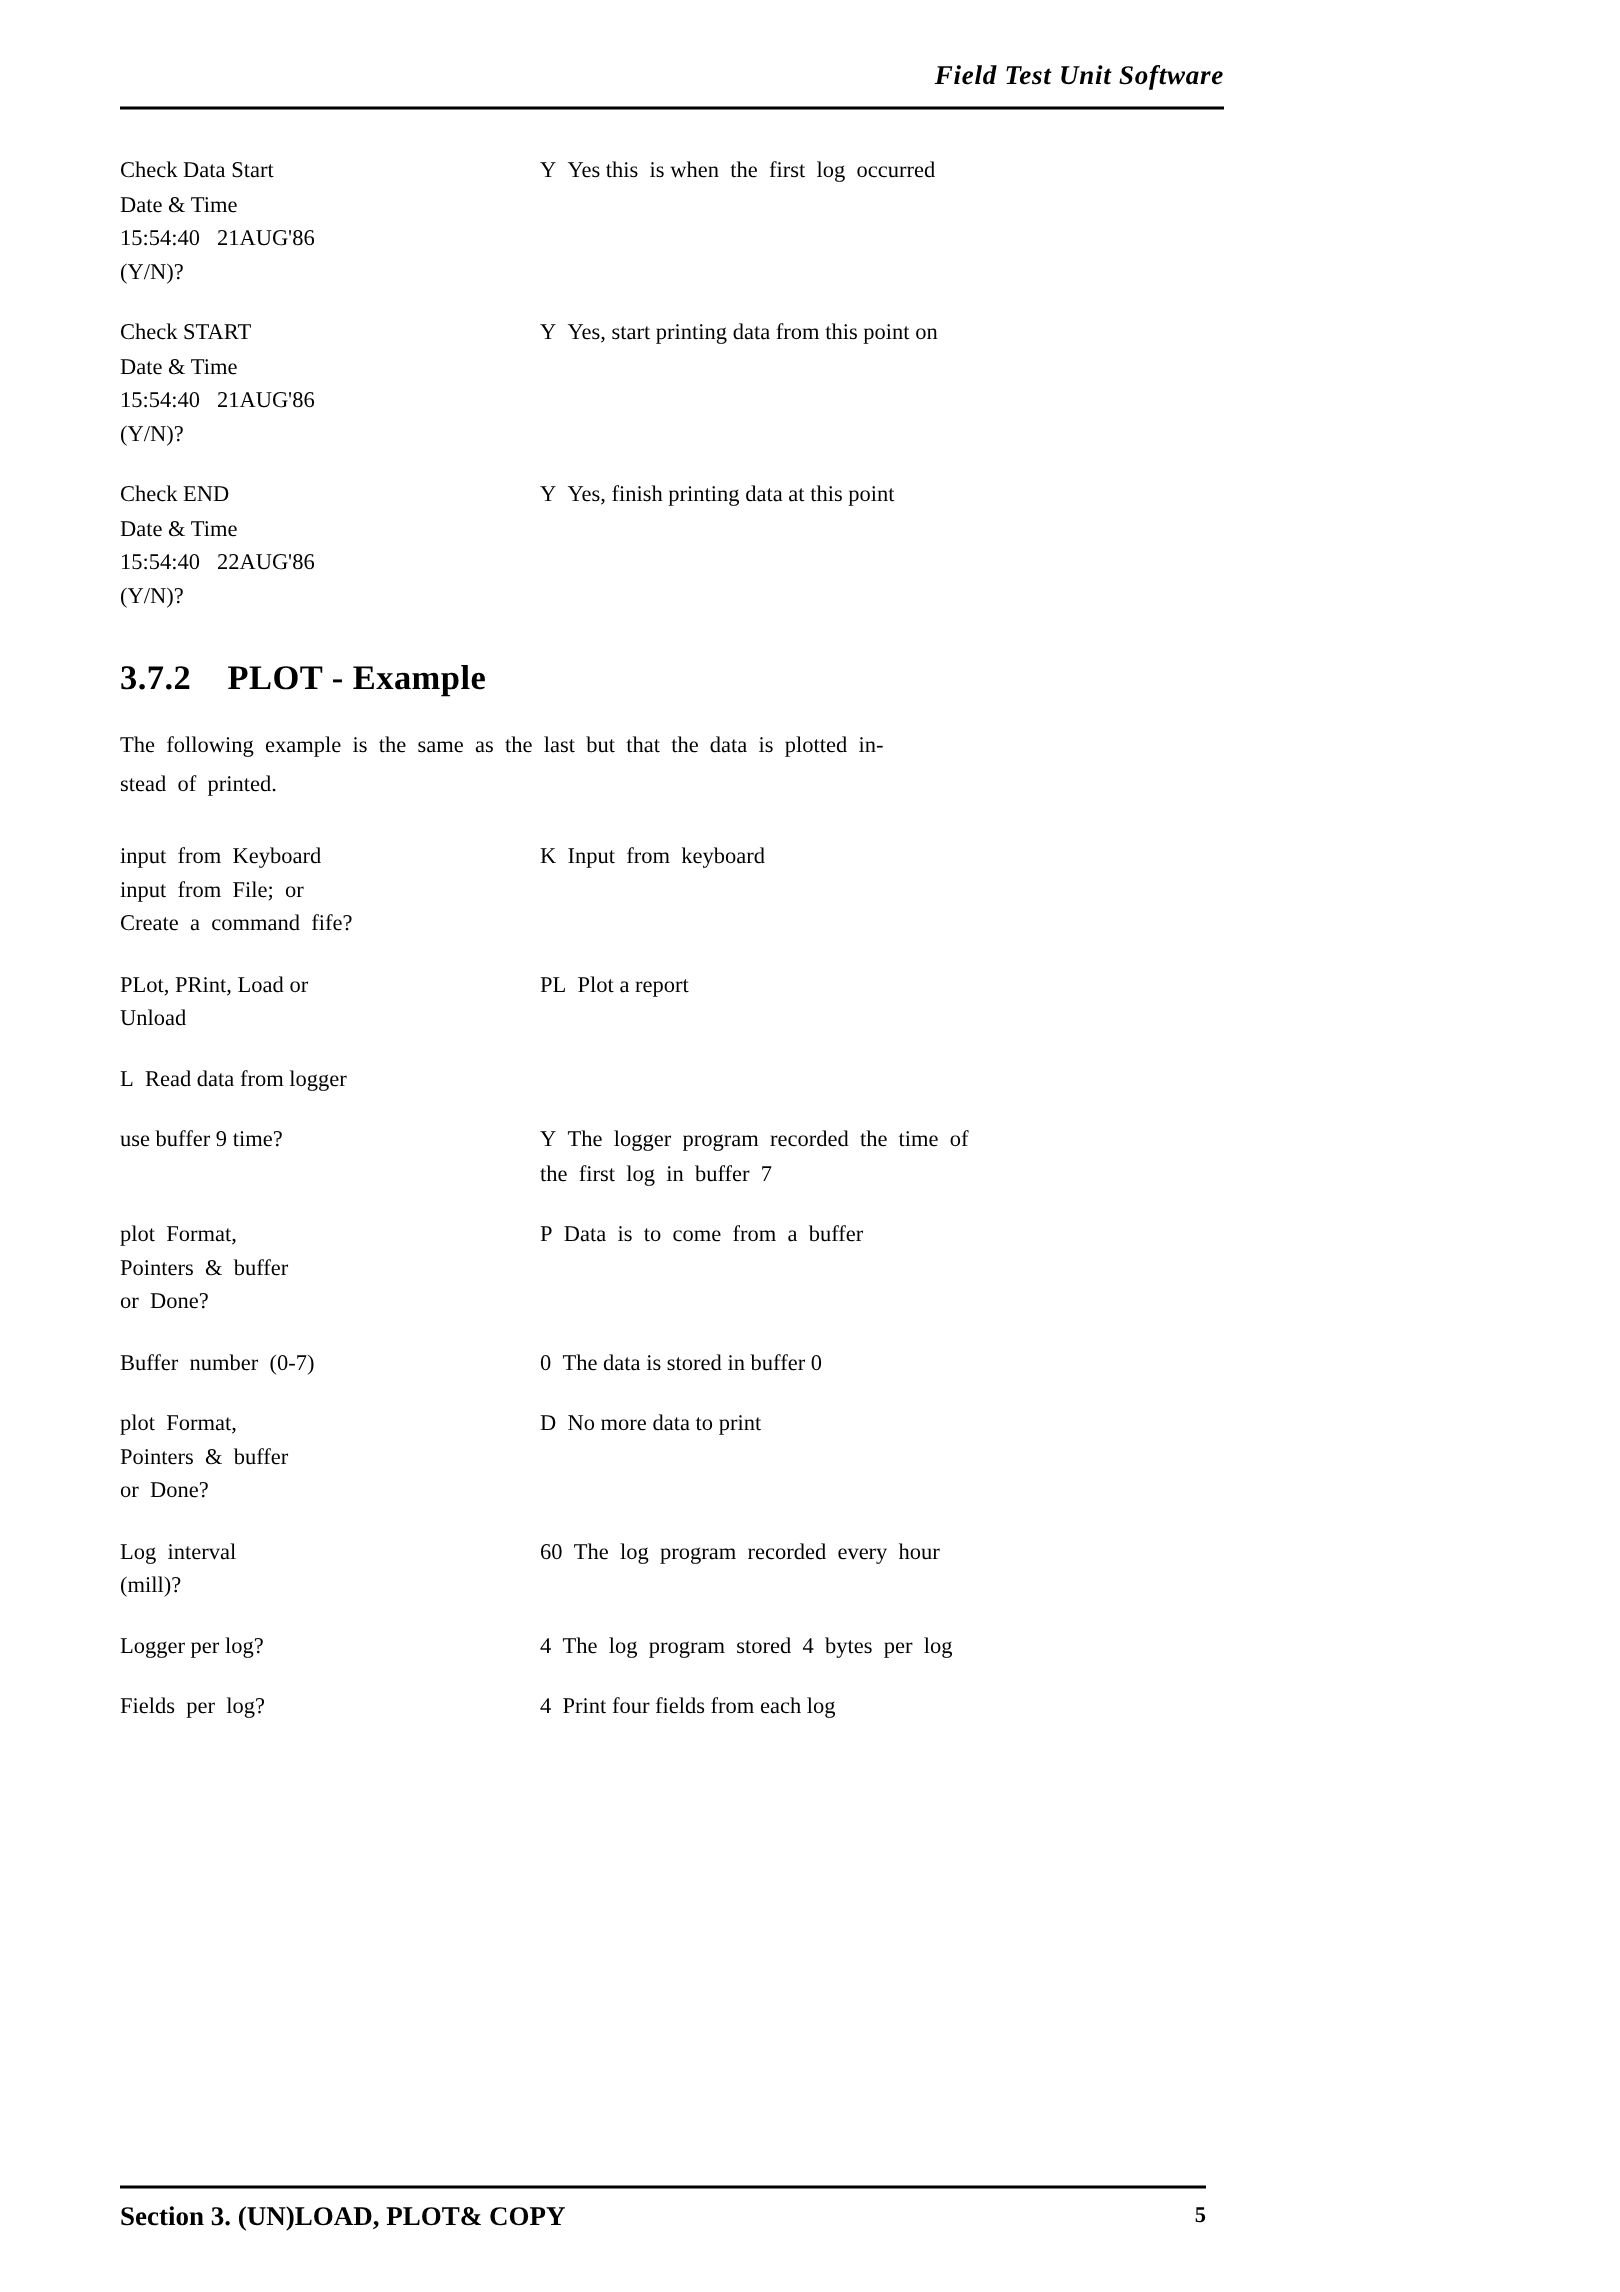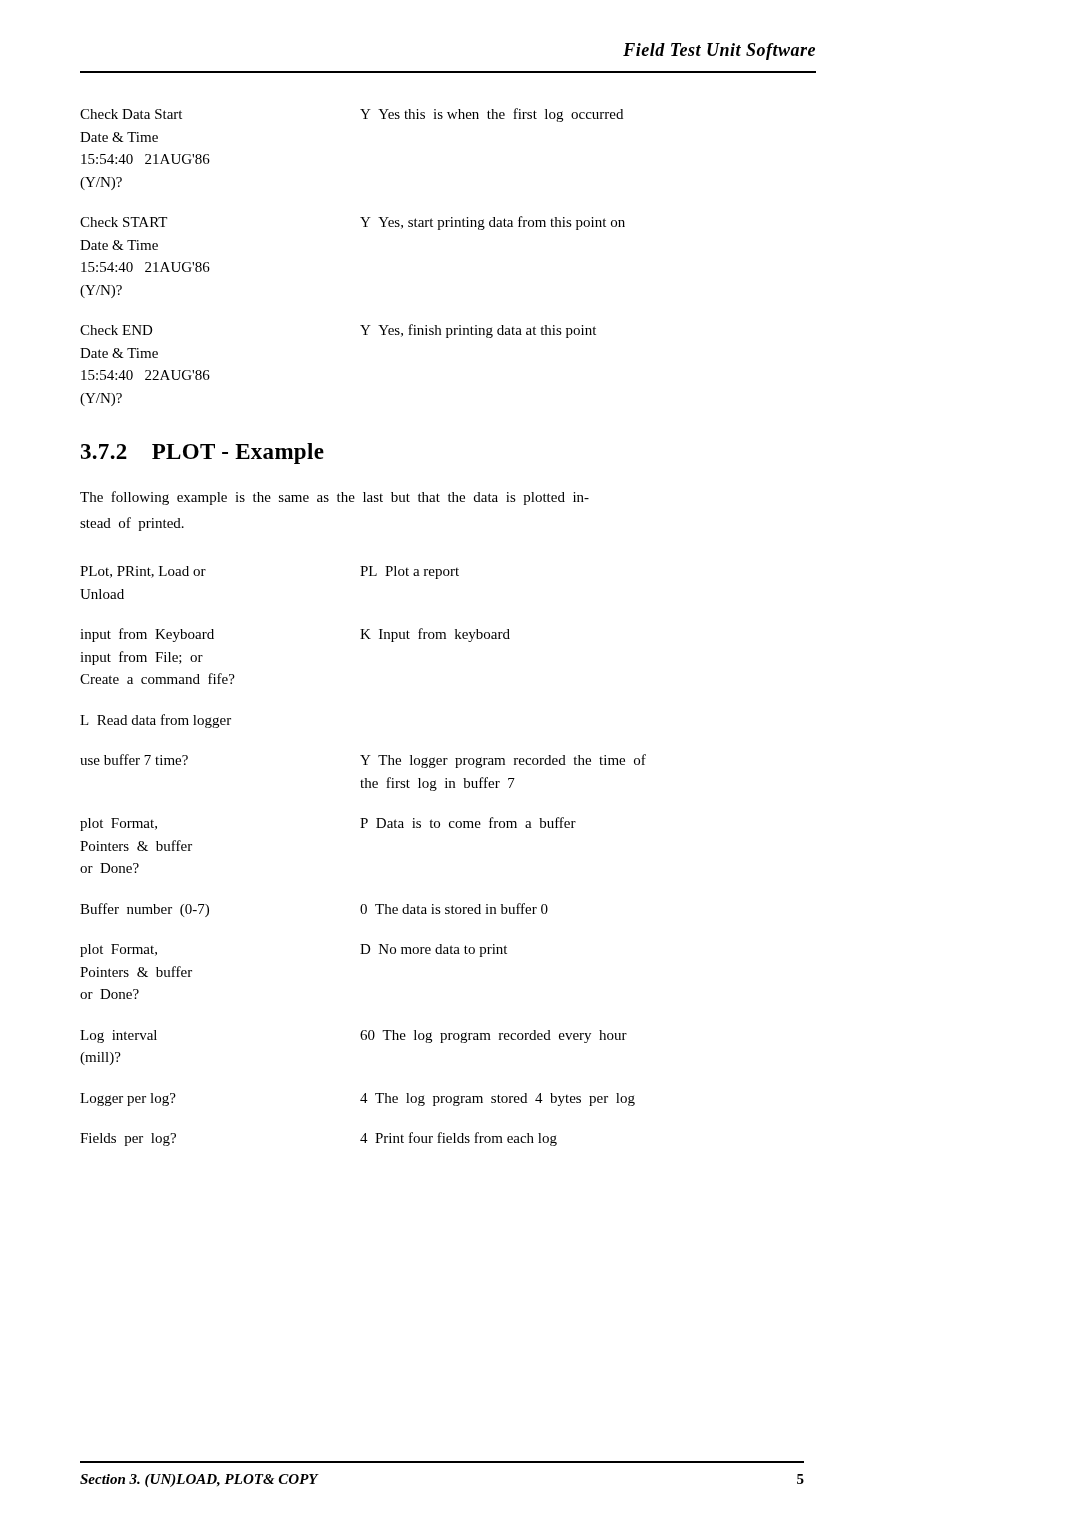--- a/index.html
+++ b/index.html
@@ -82,22 +82,21 @@
       left: 80px;
       right: 80px;
       display: flex;
       justify-content: space-between;
       align-items: center;
       border-top: 2px solid #000;
       padding-top: 8px;
     }
 
     .footer-left {
-      font-style: italic;
-      font-size: 15px;
+      font-size: 18px;
       font-weight: bold;
     }
 
     .footer-right {
       font-size: 15px;
       font-weight: bold;
     }
   </style>
 </head>
 <body>
@@ -154,48 +153,48 @@
 
   <p class="section-intro">
     The&nbsp;&nbsp;following&nbsp;&nbsp;example&nbsp;&nbsp;is&nbsp;&nbsp;the&nbsp;&nbsp;same&nbsp;&nbsp;as&nbsp;&nbsp;the&nbsp;&nbsp;last&nbsp;&nbsp;but&nbsp;&nbsp;that&nbsp;&nbsp;the&nbsp;&nbsp;data&nbsp;&nbsp;is&nbsp;&nbsp;plotted&nbsp;&nbsp;in-<br>
     stead&nbsp;&nbsp;of&nbsp;&nbsp;printed.
   </p>
 
   <div class="content-section">
 
     <div class="data-row">
       <div class="prompt-col">
-        PLot, PRint, Load or<br>
-        Unload
-      </div>
-      <div class="response-col">
-        PL&nbsp;&nbsp;Plot a report
-      </div>
-    </div>
-
-    <div class="data-row">
-      <div class="prompt-col">
         input&nbsp;&nbsp;from&nbsp;&nbsp;Keyboard<br>
         input&nbsp;&nbsp;from&nbsp;&nbsp;File;&nbsp;&nbsp;or<br>
         Create&nbsp;&nbsp;a&nbsp;&nbsp;command&nbsp;&nbsp;fife?
       </div>
       <div class="response-col">
         K&nbsp;&nbsp;Input&nbsp;&nbsp;from&nbsp;&nbsp;keyboard
       </div>
     </div>
 
     <div class="data-row">
+      <div class="prompt-col">
+        PLot, PRint, Load or<br>
+        Unload
+      </div>
+      <div class="response-col">
+        PL&nbsp;&nbsp;Plot a report
+      </div>
+    </div>
+
+    <div class="data-row">
       <div class="response-col">
         L&nbsp;&nbsp;Read data from logger
       </div>
     </div>
 
     <div class="data-row">
       <div class="prompt-col">
-        use buffer 7 time?
+        use buffer 9 time?
       </div>
       <div class="response-col">
         Y&nbsp;&nbsp;The&nbsp;&nbsp;logger&nbsp;&nbsp;program&nbsp;&nbsp;recorded&nbsp;&nbsp;the&nbsp;&nbsp;time&nbsp;&nbsp;of<br>
         the&nbsp;&nbsp;first&nbsp;&nbsp;log&nbsp;&nbsp;in&nbsp;&nbsp;buffer&nbsp;&nbsp;7
       </div>
     </div>
 
     <div class="data-row">
       <div class="prompt-col">
         plot&nbsp;&nbsp;Format,<br>

